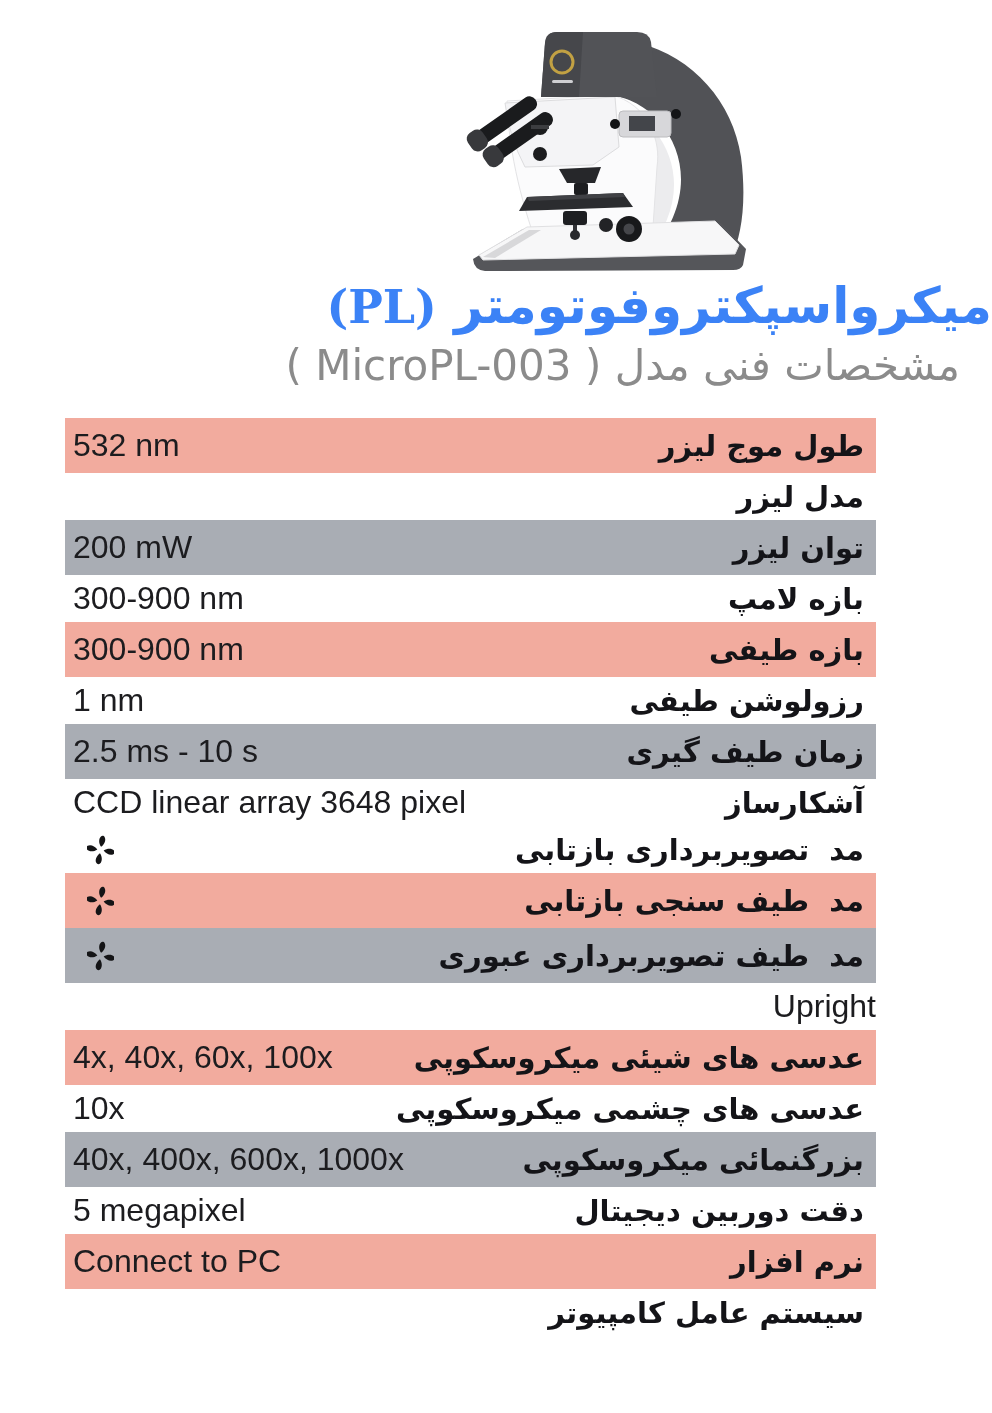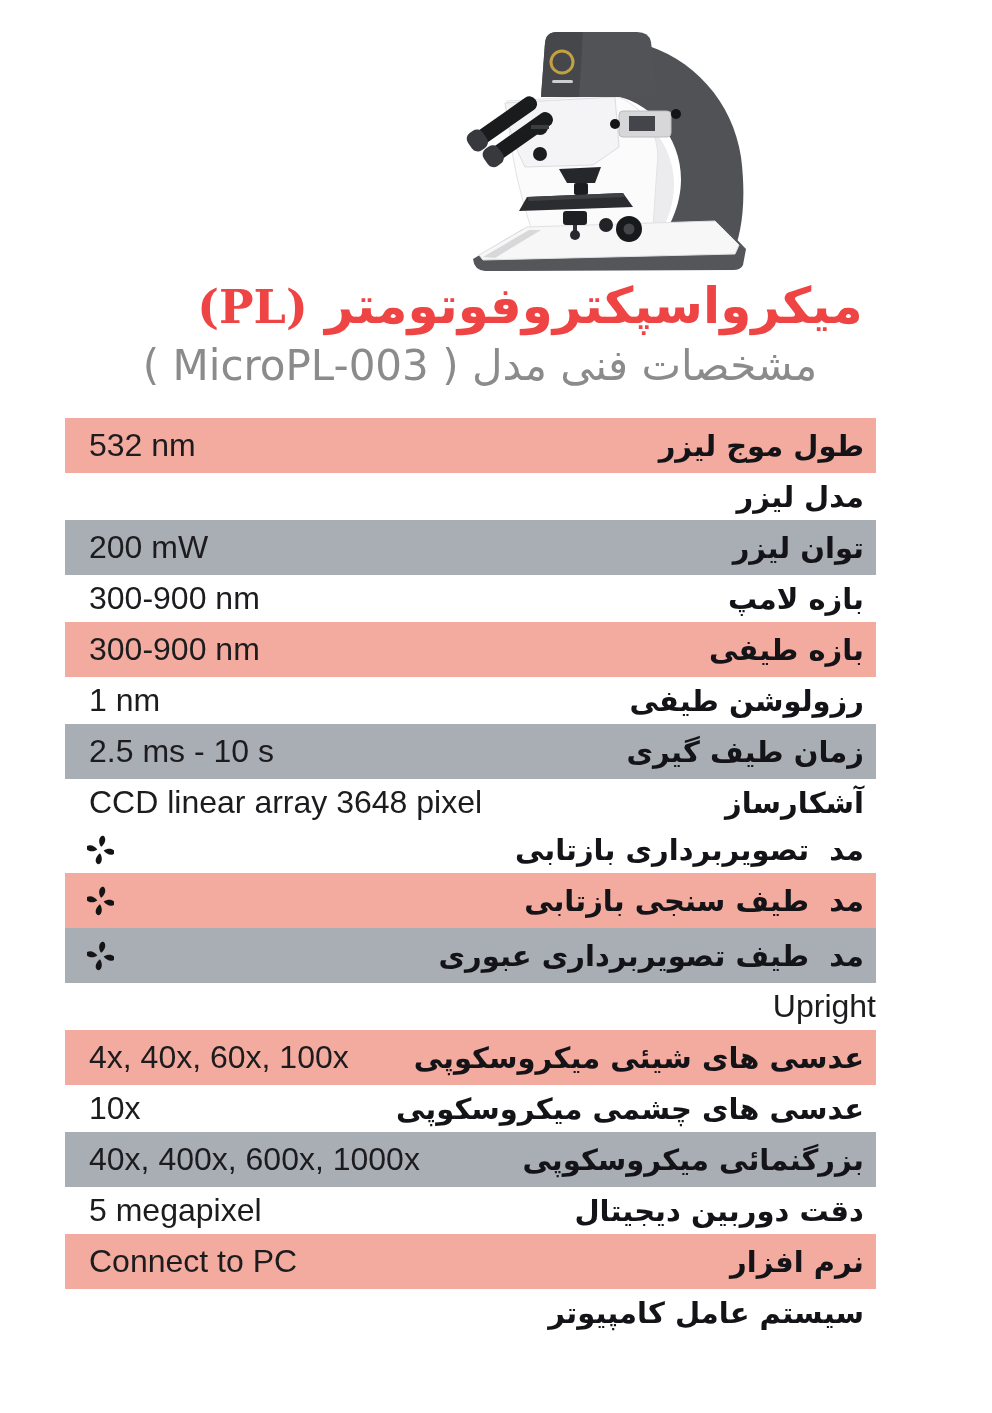--- a/index.html
+++ b/index.html
@@ -3,36 +3,36 @@
 <meta charset="utf-8">
 <style>
   html,body{margin:0;padding:0;background:#ffffff;}
   body{width:992px;height:1413px;font-family:"DejaVu Sans",sans-serif;}
   .page{position:relative;width:992px;height:1413px;background:#ffffff;overflow:hidden;}
 
   
   .scope-wrap{position:absolute;left:443px;top:6px;width:340px;height:272px;}
 
   
-  .title{position:absolute;top:276px;left:68px;width:924px;text-align:center;direction:rtl;
-         color:#ef4444;font-weight:bold;font-size:50px;line-height:60px;white-space:pre;}
+  .title{position:absolute;top:276px;left:68px;width:924px;text-align:right;direction:rtl;
+         color:#3b82f6;font-weight:bold;font-size:50px;line-height:60px;white-space:pre;}
   .title .title-en{font-family:"DejaVu Serif",serif;font-size:46px;font-weight:bold;}
-  .subtitle{position:absolute;top:340px;left:0;width:960px;text-align:center;direction:rtl;
+  .subtitle{position:absolute;top:340px;left:0;width:960px;direction:rtl;
             color:#8b8b8b;font-size:42px;line-height:52px;white-space:pre;}
 
   
   .spec-table{position:absolute;top:418px;left:65px;width:811px;}
   .row{display:flex;flex-direction:row;align-items:center;justify-content:space-between;direction:rtl;}
   .row.colored{height:55px;}
   .row.plain{height:47px;}
   .bg-salmon{background:#f2ab9e;}
   .bg-gray{background:#a9adb4;}
   .bg-white{background:#ffffff;}
   .label{font-weight:bold;font-size:29px;color:#141418;padding-left:10px;padding-right:12px;white-space:pre;direction:rtl;text-align:right;}
-  .value{direction:ltr;font-size:32px;color:#1c1c1f;padding-left:24px;white-space:pre;font-family:"Liberation Sans","DejaVu Sans",sans-serif;}
+  .value{direction:ltr;font-size:32px;color:#1c1c1f;padding-left:8px;white-space:pre;font-family:"Liberation Sans","DejaVu Sans",sans-serif;}
   .value-icon{padding-left:22px;display:flex;align-items:center;}
 </style>
 </head>
 <body>
 
 <div class="page">
 
   <div class="scope-wrap">
     <svg viewBox="0 0 340 270" width="340" height="272">
 

